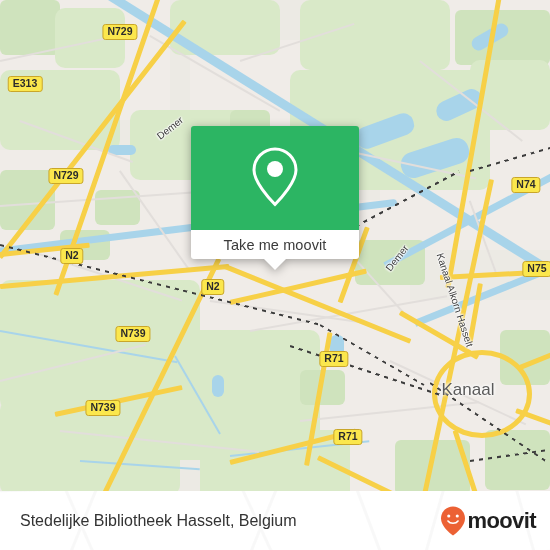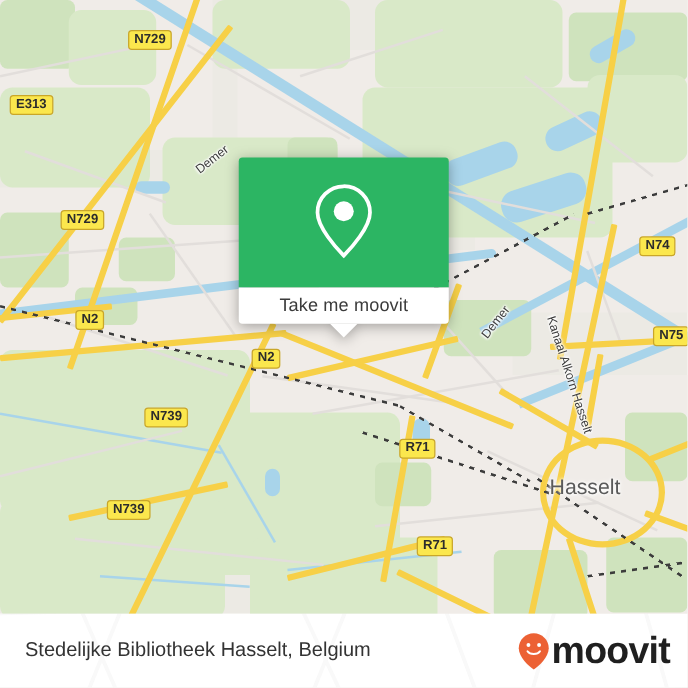--- a/index.html
+++ b/index.html
@@ -89,21 +89,21 @@
   #bb-title{
     position:absolute;left:20px;top:50%;transform:translateY(-50%);
     color:#333333;font-size:16px;white-space:nowrap;
   }
   #logo{
     position:absolute;right:14px;top:50%;transform:translateY(-50%);
     display:flex;align-items:center;gap:0px;
   }
   #logo-pin{width:26px;height:30px;flex:0 0 auto;}
   #logo-text{
-    color:#1f1f1f;font-size:30px;font-weight:bold;letter-spacing:-.6px;
+    color:#1f1f1f;font-size:22px;font-weight:bold;letter-spacing:-.6px;
     line-height:30px;margin-left:1px;
   }
 </style>
 </head>
 <body>
 
 <div id="app">
 
   <div id="map">
 
@@ -237,26 +237,26 @@
     <div class="layer" id="label-layer">
         <div class="shield" style="left: 120px; top: 32px;">N729</div>
         <div class="shield" style="left: 25px; top: 84px;">E313</div>
         <div class="shield" style="left: 66px; top: 176px;">N729</div>
         <div class="shield" style="left: 72px; top: 256px;">N2</div>
         <div class="shield" style="left: 213px; top: 287px;">N2</div>
         <div class="shield" style="left: 133px; top: 334px;">N739</div>
         <div class="shield" style="left: 103px; top: 408px;">N739</div>
         <div class="shield" style="left: 334px; top: 359px;">R71</div>
         <div class="shield" style="left: 348px; top: 437px;">R71</div>
-        <div class="shield" style="left: 526px; top: 197px;">N74</div>
+        <div class="shield" style="left: 526px; top: 185px;">N74</div>
         <div class="shield" style="left: 537px; top: 269px;">N75</div>
         <div class="wlabel" style="left: 170px; top: 128px; transform: translate(-50%, -50%) rotate(-38deg);">Demer</div>
         <div class="wlabel" style="left: 397px; top: 258px; transform: translate(-50%, -50%) rotate(-52deg);">Demer</div>
         <div class="wlabel" style="left: 455px; top: 300px; transform: translate(-50%, -50%) rotate(72deg);">Kanaal Alkorn Hasselt</div>
-        <div class="citylabel" style="left: 468px; top: 390px;">Hasselt</div>
+        <div class="citylabel" style="left: 468px; top: 390px;">Kanaal</div>
       </div>
 
     <div id="card">
       <div id="card-head">
         <span>
           <svg width="56" height="66" viewBox="0 0 56 66">
             <path d="M28 6 C16.4 6 7 15.4 7 27 C7 38.8 22 55.5 28 61.5 C34 55.5 49 38.8 49 27 C49 15.4 39.6 6 28 6 Z" fill="none" stroke="#ffffff" stroke-width="3"></path>
             <circle cx="28" cy="26" r="8" fill="#ffffff"></circle>
           </svg>
         </span>

